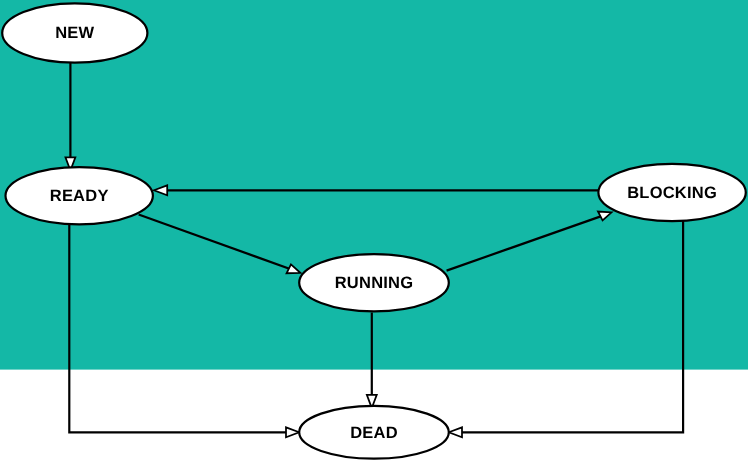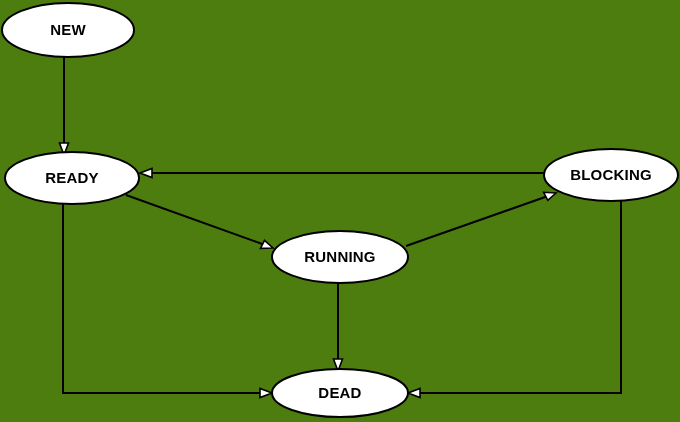--- a/index.html
+++ b/index.html
@@ -10,22 +10,22 @@
   }
   body {
     width: 680px;
     height: 422px;
     font-family: "Liberation Sans", sans-serif;
     overflow: hidden;
   }
   #diagram-root {
     position: relative;
     width: 680px;
-    height: 422px;
-    background: #4d7c0f;
+    height: 336px;
+    background: #14b8a6;
   }
   svg.diagram-canvas {
     display: block;
     width: 680px;
     height: 422px;
   }
   .node-ellipse {
     fill: #ffffff;
     stroke: #000000;
     stroke-width: 2;

